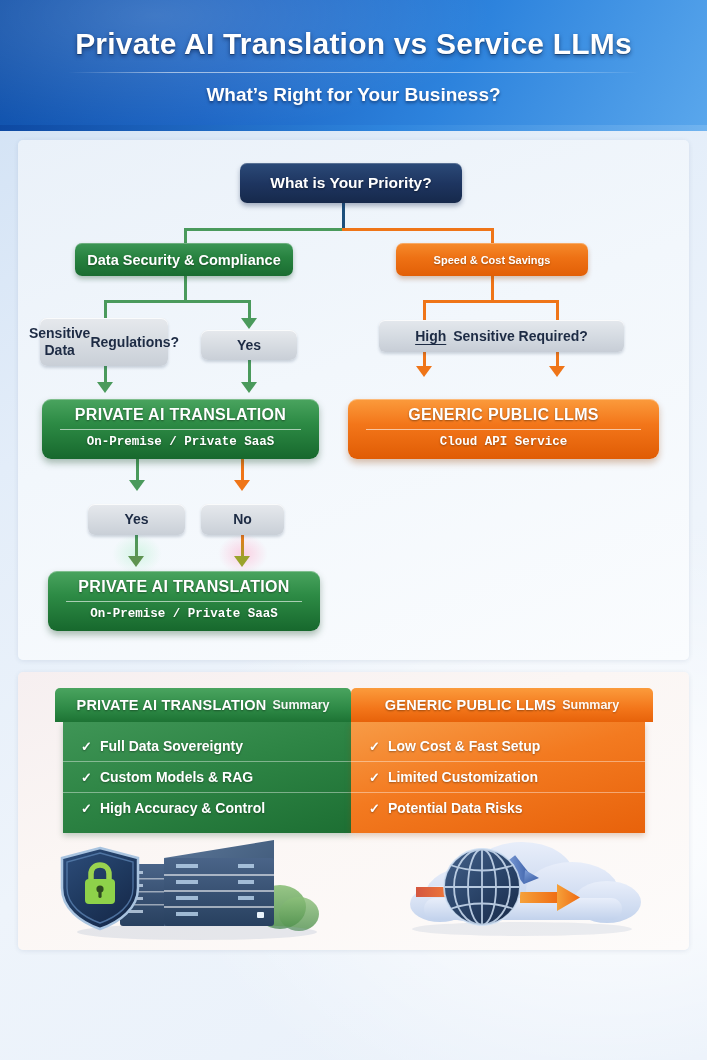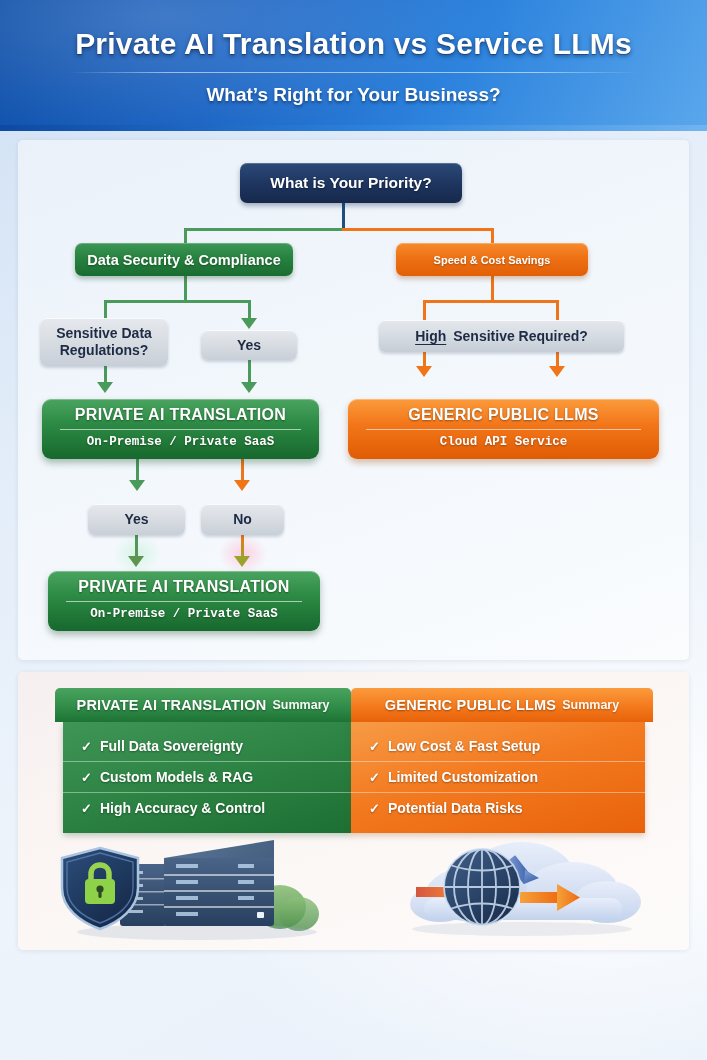--- a/index.html
+++ b/index.html
@@ -272,21 +272,21 @@
 
   <div class="node node-green" style="left:75px; top:243px; width:218px; height:33px;">Data Security &amp; Compliance</div>
   <div class="node node-orange" style="left:396px; top:243px; width:192px; height:33px;">Speed &amp; Cost Savings</div>
 
   <div class="ln ln-v green" style="left:184px; top:276px; height:26px;"></div>
   <div class="ln ln-h green" style="left:104px; top:300px; width:146px;"></div>
   <div class="ln ln-v green" style="left:104px; top:300px; height:75px;"></div>
   <div class="ln ln-v green" style="left:248px; top:300px; height:20px;"></div>
   <div class="arrow arrow-green" style="left:241px; top:318px;"></div>
 
-  <div class="node node-gray" style="left:40px; top:318px; width:128px; height:48px; flex-direction:column;">
+  <div class="node node-gray" style="left:40px; top:318px; width:128px; height:48px; flex-direction:row;">
     <span>Sensitive Data</span>
     <span>Regulations?</span>
   </div>
   <div class="node node-gray" style="left:201px; top:330px; width:96px; height:30px;">Yes</div>
 
   <div class="ln ln-v green" style="left:104px; top:366px; height:18px;"></div>
   <div class="arrow arrow-green" style="left:97px; top:382px;"></div>
   <div class="ln ln-v green" style="left:248px; top:360px; height:24px;"></div>
   <div class="arrow arrow-green" style="left:241px; top:382px;"></div>
 

